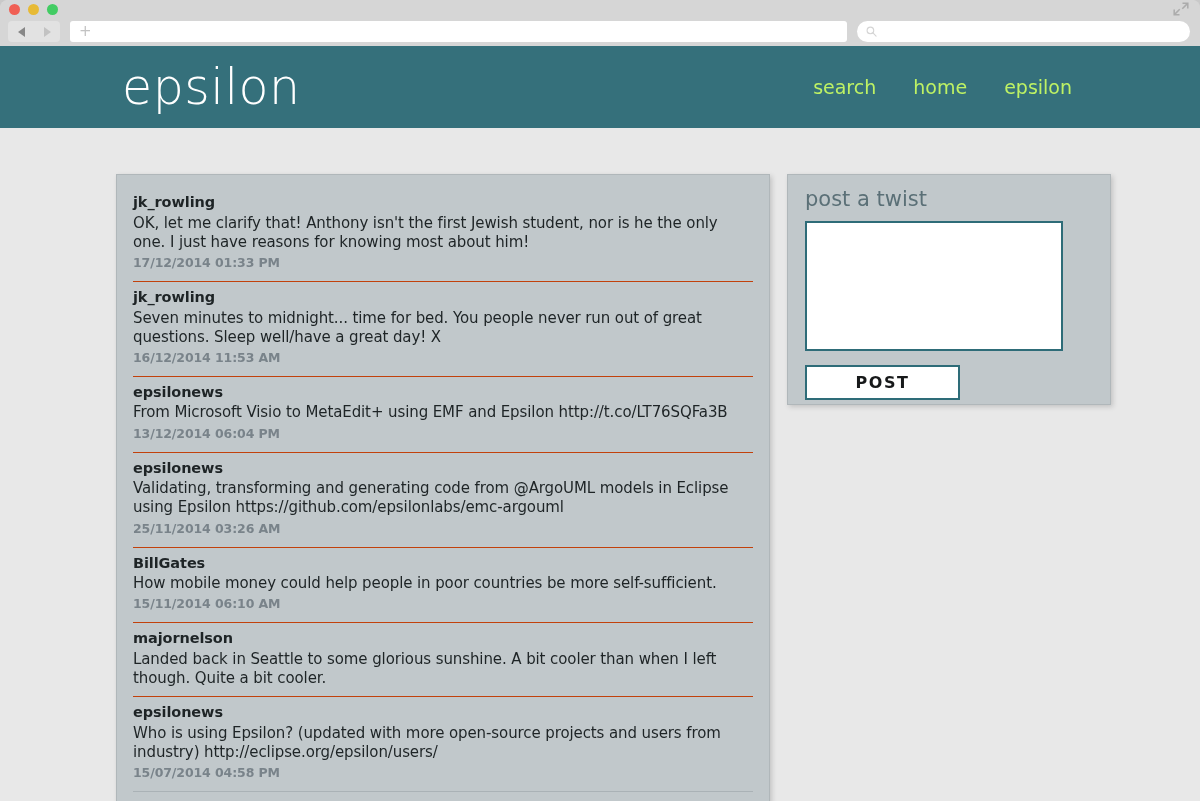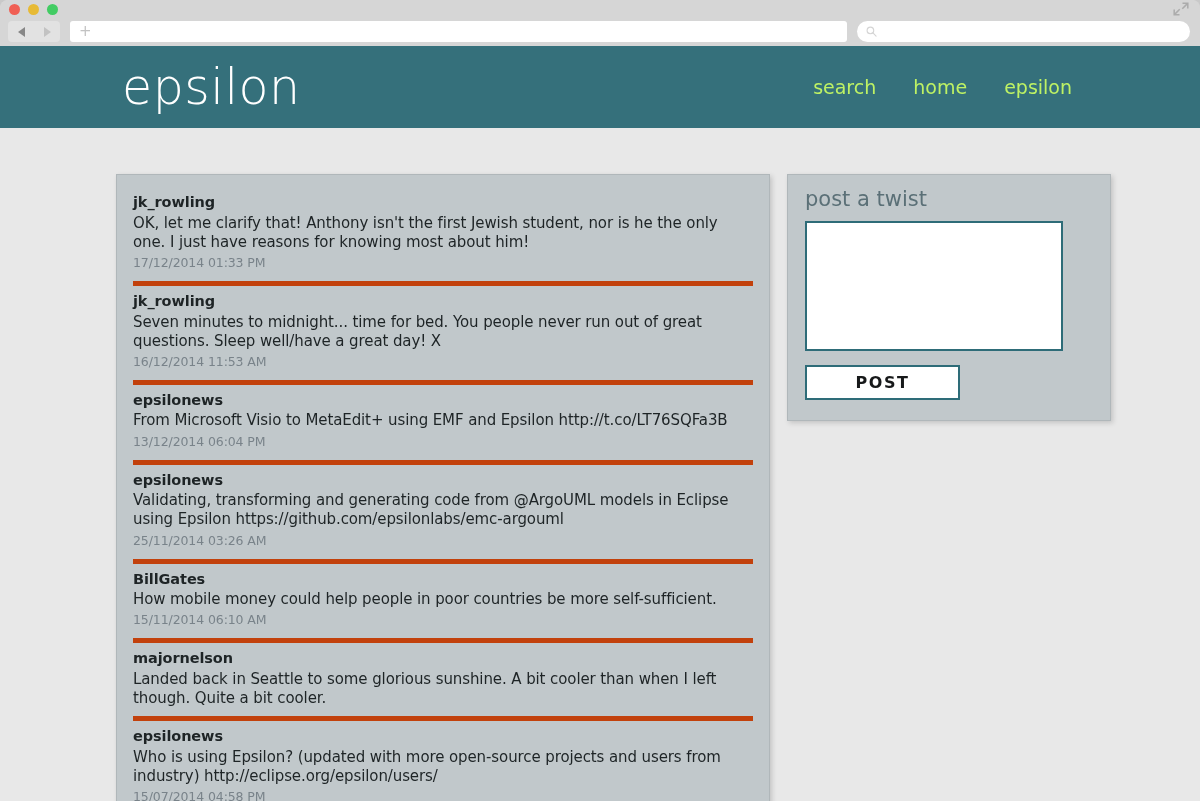--- a/index.html
+++ b/index.html
@@ -161,21 +161,21 @@
     top: 128px;
     width: 654px;
     background: #c1c8cb;
     border: 1px solid #b0b7ba;
     box-shadow: 2px 2px 5px rgba(0,0,0,0.16);
     box-sizing: border-box;
     padding: 12px 16px 10px 16px;
   }
   .post {
     padding: 6px 0 5px 0;
-    border-bottom: 5px solid #c2410c;
+    border-bottom: 1px solid #c2410c;
   }
   .post:last-child { border-bottom: 1px solid #aab2b6; }
   .post-user {
     font-size: 14.5px;
     font-weight: bold;
     color: #1e2426;
     line-height: 1.35;
     letter-spacing: -0.1px;
   }
   .post-text {
@@ -183,33 +183,34 @@
     color: #1e2426;
     line-height: 1.28;
     padding: 1px 0 3px 0;
     letter-spacing: -0.1px;
   }
   .post-time {
     font-size: 12.5px;
     color: #79838a;
     padding-bottom: 6px;
     letter-spacing: -0.1px;
+    font-weight: bold;
   }
 
   
   .composer {
     position: absolute;
     left: 787px;
     top: 128px;
     width: 324px;
     background: #c1c8cb;
     border: 1px solid #b0b7ba;
     box-shadow: 2px 2px 5px rgba(0,0,0,0.16);
     box-sizing: border-box;
-    padding: 14px 17px 20px 17px;
+    padding: 14px 17px 4px 17px;
   }
   .composer-title {
     font-size: 21px;
     color: #5b7077;
     font-weight: 400;
     line-height: 1;
     padding-bottom: 11px;
   }
   .composer-box {
     width: 258px;

